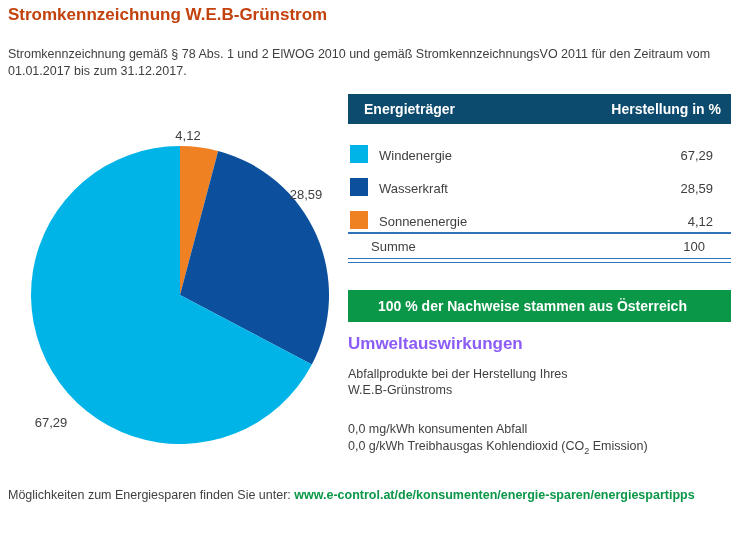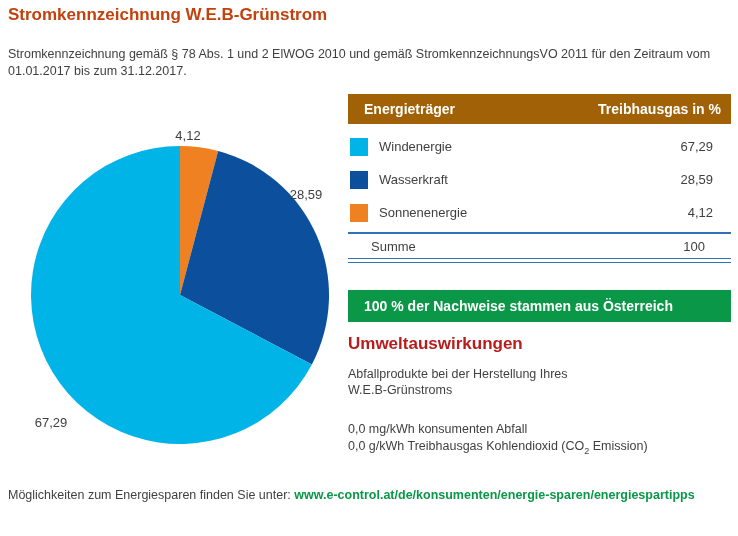--- a/index.html
+++ b/index.html
@@ -20,29 +20,29 @@
   .pie-wrap { position:absolute; left:30px; top:145px; width:300px; height:300px; }
   .pie-label {
     position:absolute; transform:translate(-50%,-50%);
     font-size:13px; color:#404040; white-space:nowrap;
   }
   .pie-label-sonnenenergie { left:188px; top:135px; }
   .pie-label-wasserkraft   { left:306px; top:194px; }
   .pie-label-windenergie   { left:51px;  top:422px; }
   .tbl-header {
     position:absolute; left:348px; top:94px; width:383px; height:30px;
-    background:#a16207; color:#fff; font-size:14px; font-weight:bold;
+    background:#0c4a6e; color:#fff; font-size:14px; font-weight:bold;
     display:flex; align-items:center; justify-content:space-between;
     padding:0; box-sizing:border-box;
   }
   .tbl-header .h-left  { padding-left:16px; }
   .tbl-header .h-right { padding-right:10px; }
   .tbl-rows { position:absolute; left:348px; top:130px; width:383px; }
   .tbl-row {
-    height:33px; display:flex; align-items:center; font-size:13px;
+    height:33px; display:flex; align-items:flex-end; font-size:13px;
   }
   .swatch { width:18px; height:18px; margin-left:2px; flex:0 0 18px; }
   .row-label { margin-left:11px; flex:1; }
   .row-value { text-align:right; padding-right:18px; }
   .sep-single {
     position:absolute; left:348px; top:232px; width:383px; height:0;
     border-top:2px solid #2e72b8;
   }
   .total-row {
     position:absolute; left:340px; top:234px; width:383px; height:24px;
@@ -50,25 +50,25 @@
   }
   .total-row .row-label { margin-left:31px; }
   .sep-double {
     position:absolute; left:348px; top:258px; width:383px; height:5px;
     border-top:1.5px solid #2e72b8; border-bottom:1.5px solid #2e72b8;
     box-sizing:border-box;
   }
   .banner {
     position:absolute; left:348px; top:290px; width:383px; height:32px;
     background:#0a9748; color:#fff; font-size:14px; font-weight:bold;
-    line-height:32px; padding-left:16px; box-sizing:border-box; white-space:nowrap;
+    line-height:32px; padding-left:30px; box-sizing:border-box; white-space:nowrap;
   }
   .env-heading {
     position:absolute; left:348px; top:334px;
-    font-size:17px; font-weight:bold; color:#b91c1c;
+    font-size:17px; font-weight:bold; color:#8b5cf6;
   }
   .env-intro {
     position:absolute; left:348px; top:366px; width:383px;
     font-size:12.5px; line-height:16px; white-space:pre-line;
   }
   .env-emissions {
     position:absolute; left:348px; top:421px; width:390px;
     font-size:12.5px; line-height:17px;
   }
   .env-emissions sub { font-size:9px; }
@@ -94,21 +94,21 @@
         <path d="M 150 150 L 188.14 5.96 A 149 149 0 0 1 281.86 219.39 Z" fill="#0c4f9d"></path>
         <path d="M 150 150 L 281.86 219.39 A 149 149 0 1 1 150.00 1.00 Z" fill="#00b4e8"></path>
       </svg>
   </div>
   <div class="pie-label pie-label-sonnenenergie">4,12</div>
   <div class="pie-label pie-label-wasserkraft">28,59</div>
   <div class="pie-label pie-label-windenergie">67,29</div>
 
   <div class="tbl-header">
     <span class="h-left">Energieträger</span>
-    <span class="h-right">Treibhausgas in %</span>
+    <span class="h-right">Herstellung in %</span>
   </div>
 
   <div class="tbl-rows">
     <div class="tbl-row">
       <span class="swatch" style="background: rgb(0, 180, 232);"></span>
       <span class="row-label">Windenergie</span>
       <span class="row-value">67,29</span>
     </div>
     <div class="tbl-row">
       <span class="swatch" style="background: rgb(12, 79, 157);"></span>

